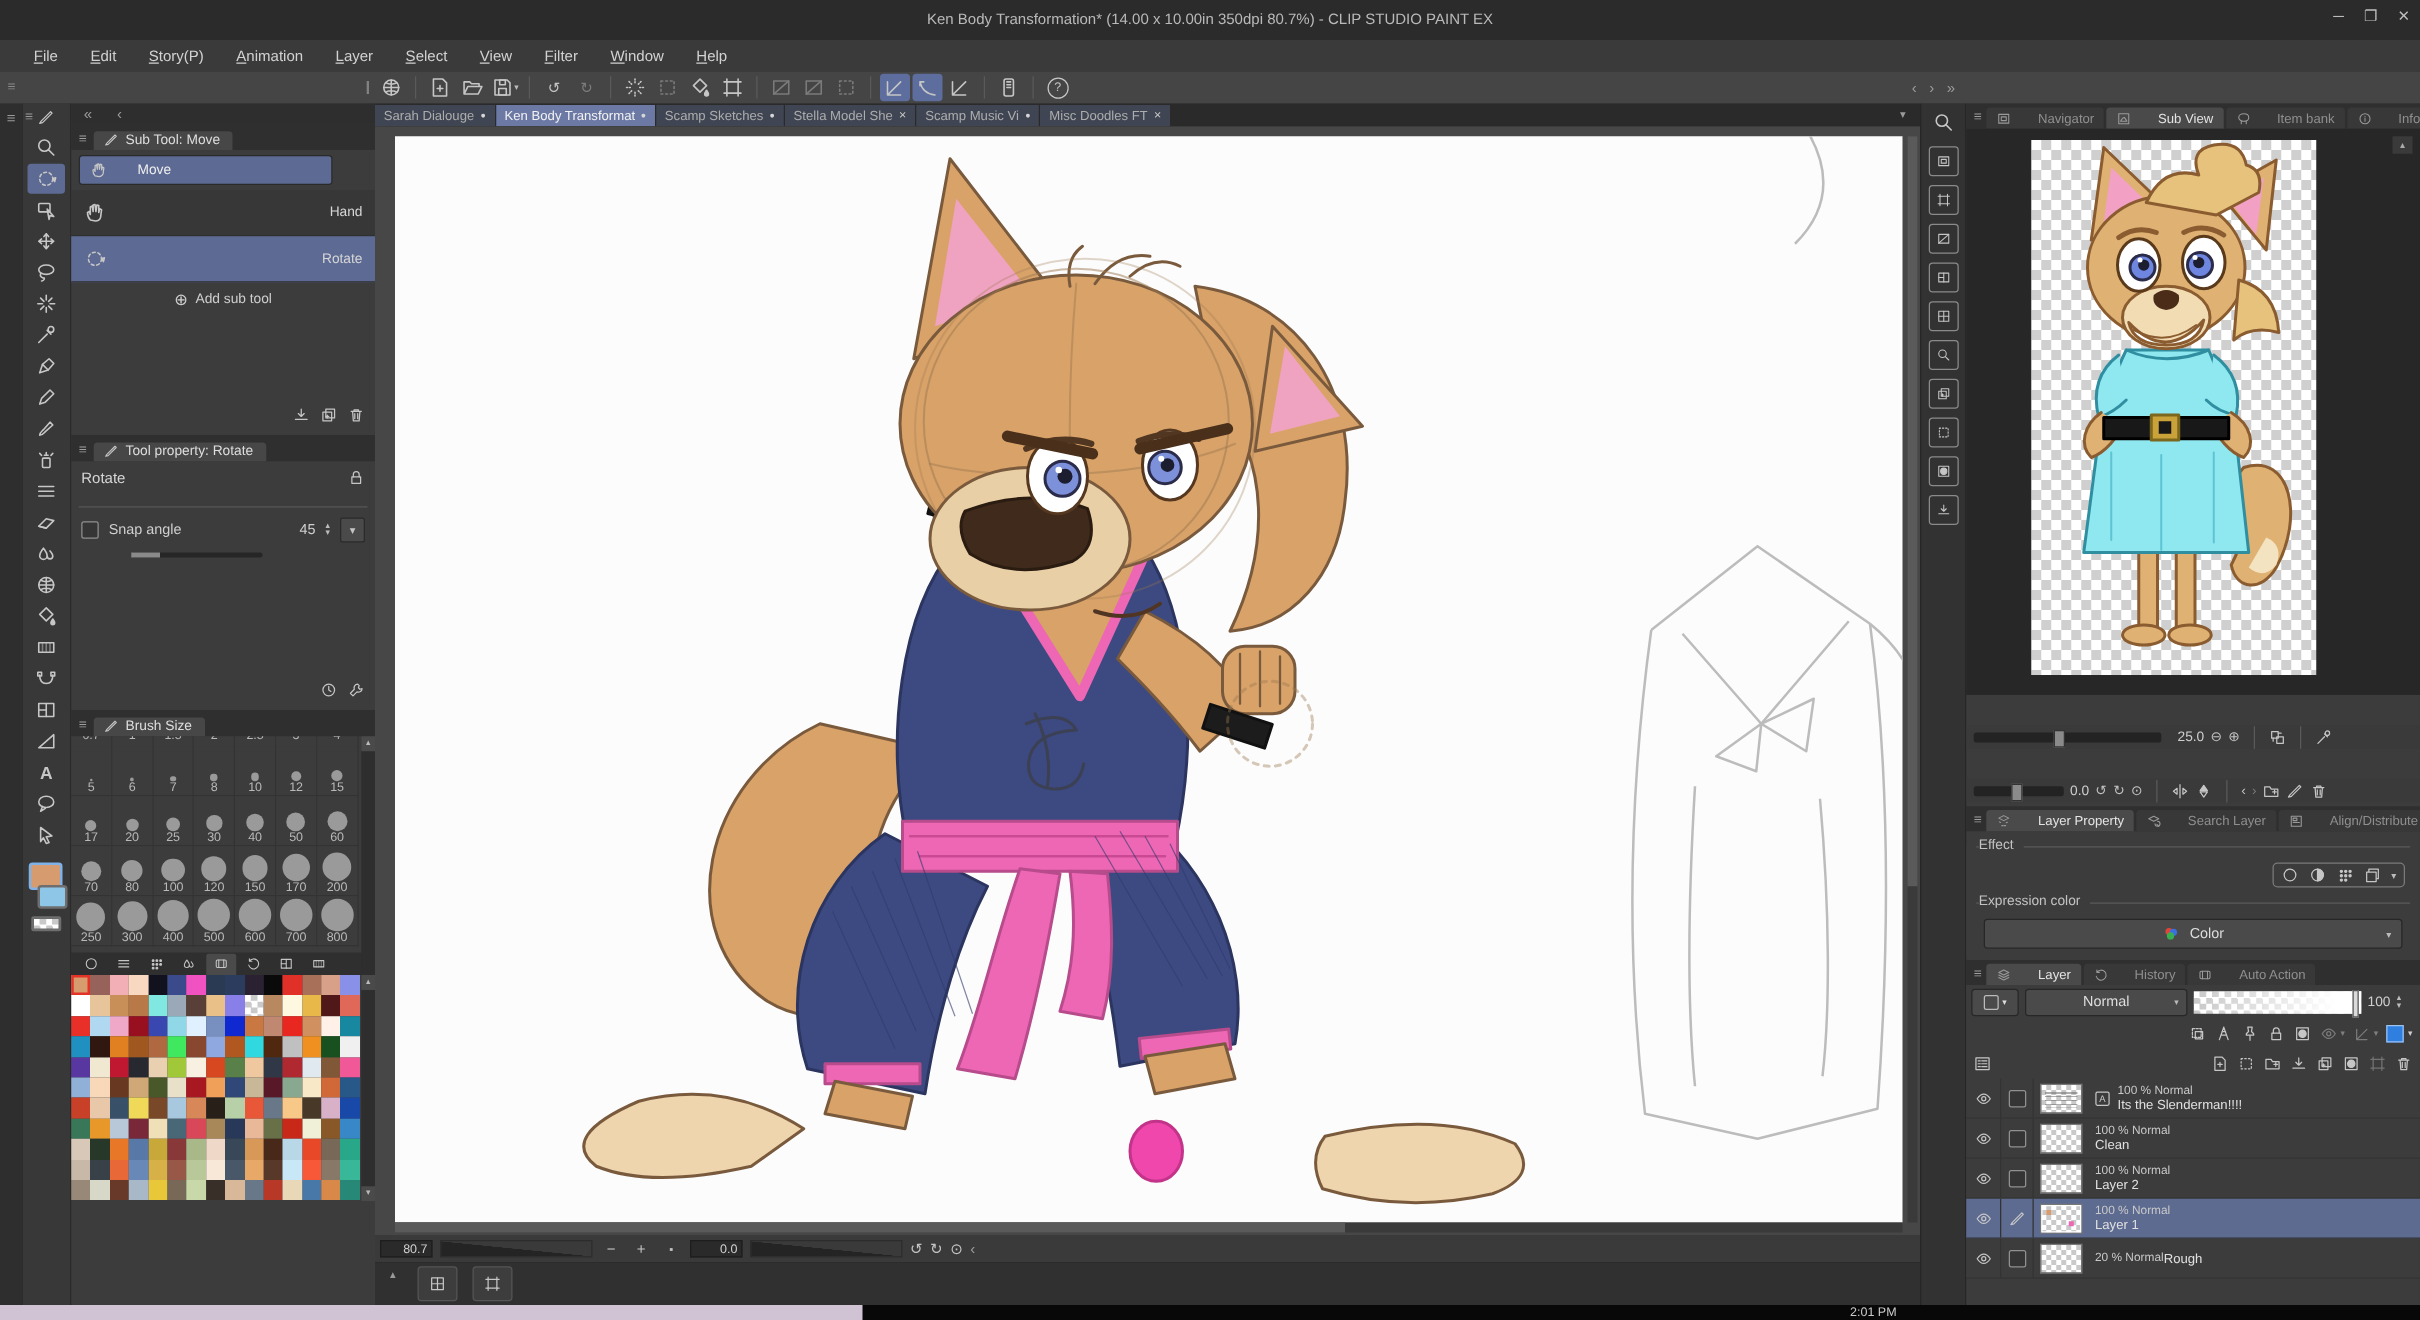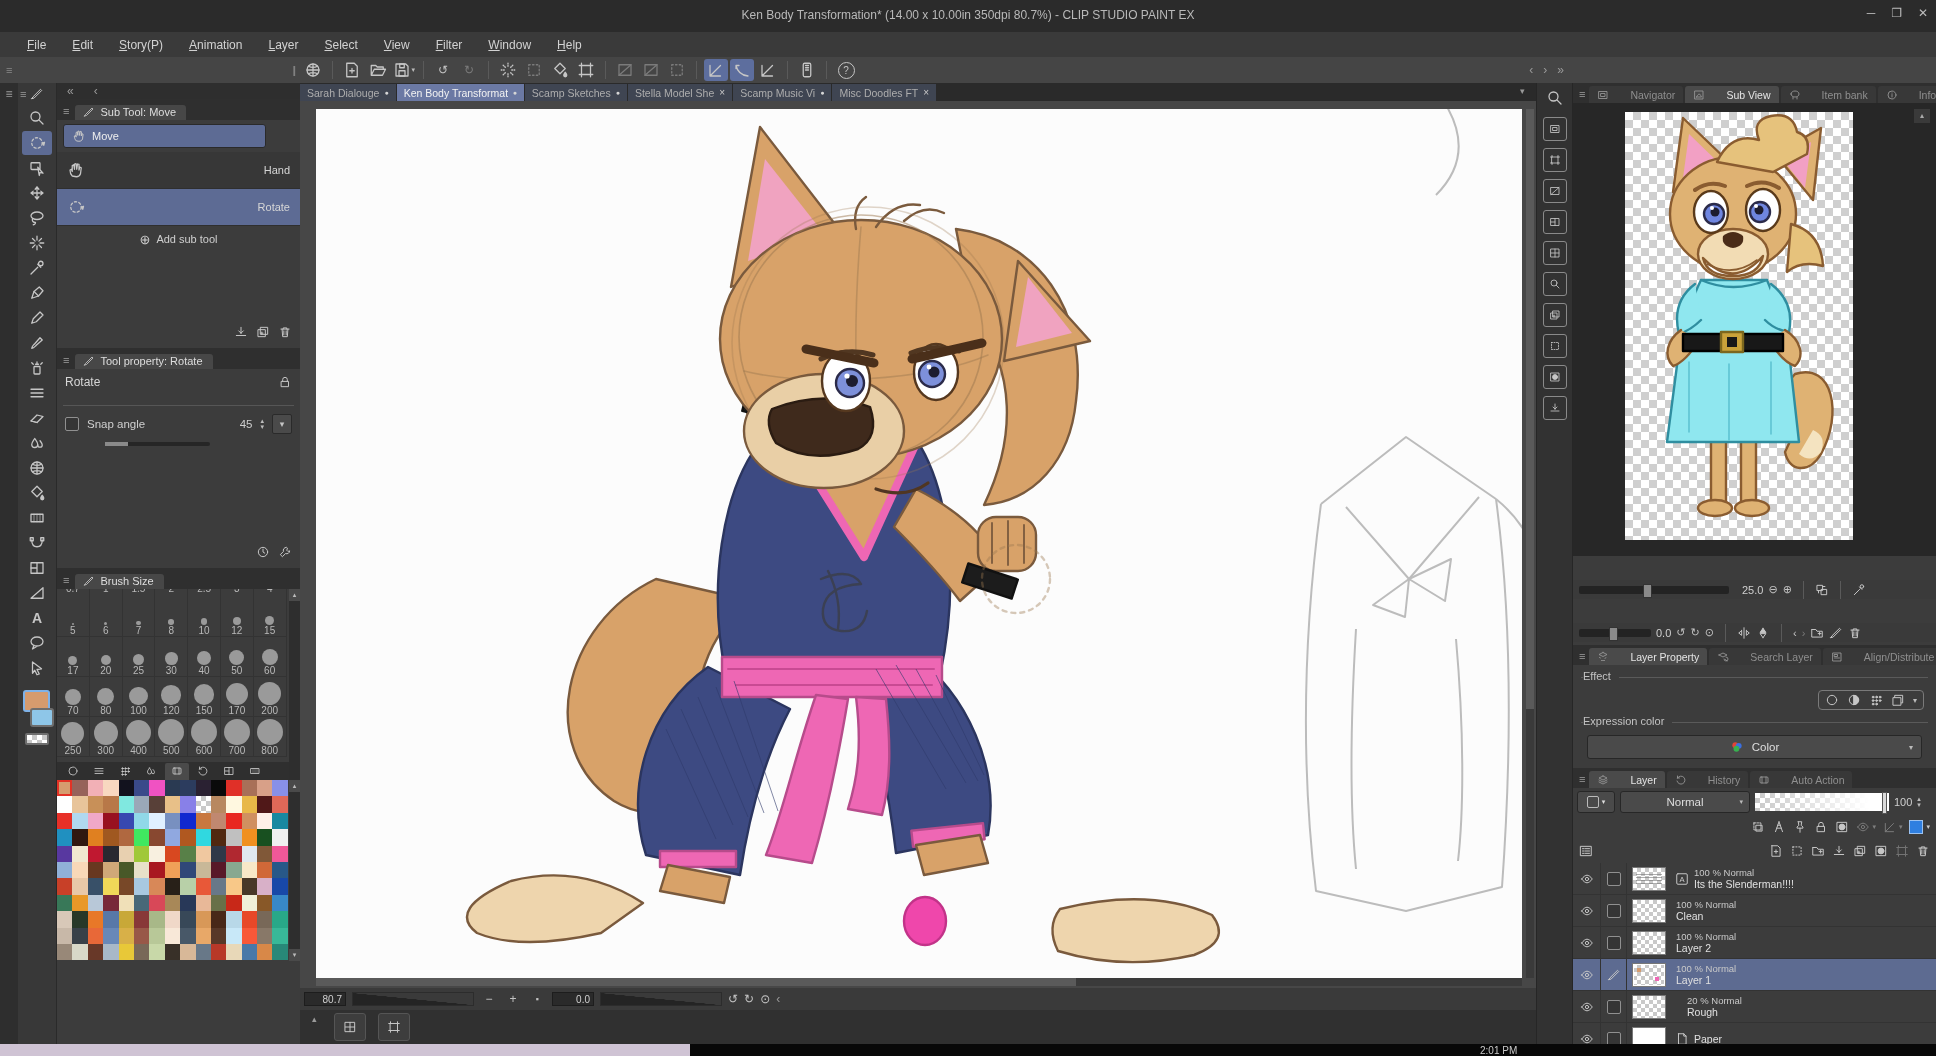--- a/index.html
+++ b/index.html
@@ -32,21 +32,21 @@
   .swatch{position:absolute;border:2px solid #6e6e6e;box-sizing:border-box;}
   .checker{background-image:conic-gradient(#c9c9c9 25%,#fff 0 50%,#c9c9c9 0 75%,#fff 0);background-size:10px 10px;}
   
   .leftpanel{left:56px;top:83px;width:244px;height:961px;background:#3c3c3c;border-left:1px solid #2a2a2a;box-sizing:border-box;}
   .phead{height:21px;background:#2f2f2f;display:flex;align-items:flex-end;}
   .phead .m{color:#9f9f9f;margin:0 6px 3px 6px;font-size:11px;}
   .chip{background:#474747;border-radius:3px 3px 0 0;padding:1px 10px 2px 8px;font-size:11px;color:#dedede;display:flex;align-items:center;gap:5px;}
   .lbl-r{margin-left:auto;padding-right:10px;color:#d6d6d6;font-size:11px;}
   .strow{height:36px;display:flex;align-items:center;background:#373737;border-bottom:1px solid #2f2f2f;}
   .strow.sel{background:#5d6b94;}
-  .grpbtn{margin:4px 34px 4px 6px;height:22px;background:#5d6b94;border:1px solid #2a2a2a;border-radius:3px;display:flex;align-items:center;gap:6px;padding:0 8px;color:#eee;font-size:11px;}
+  .grpbtn{margin:4px 34px 4px 6px;height:22px;background:#5d6b94;border:1px solid #2a2a2a;border-radius:3px;display:flex;align-items:center;gap:24px;padding:0 8px;color:#eee;font-size:11px;}
   .dotline{border-top:1px solid #565656;}
   .vbox{background:#2a2a2a;border:1px solid #1d1d1d;color:#d0d0d0;font-size:10px;display:flex;align-items:center;justify-content:flex-end;padding:0 3px;box-sizing:border-box;}
   .slider{height:4px;background:#262626;border-radius:2px;position:relative;}
   .slider .th{position:absolute;top:-3px;width:7px;height:10px;background:#8a8a8a;border:1px solid #333;}
   .stp{display:flex;flex-direction:column;font-size:7px;line-height:6px;color:#bdbdbd;}
   .ddb{width:18px;height:18px;background:#4a4a4a;border:1px solid #2a2a2a;border-radius:2px;display:flex;align-items:center;justify-content:center;color:#c5c5c5;font-size:9px;}
   
   .bcell{border-right:1px solid #333;border-bottom:1px solid #333;display:flex;flex-direction:column;align-items:center;justify-content:flex-end;color:#b9b9b9;font-size:10px;background:#3c3c3c;}
   .bdot{border-radius:50%;background:#9a9a9a;}
   .sb{background:#2e2e2e;position:absolute;width:11px;}
@@ -1663,43 +1663,23 @@
             <use href="#s-eye"></use>
           </svg>
         </span>
     <span class="lcell" style="width:26px;border-right:1px solid #333">
           <span class="cb"></span>
         </span>
     <span class="lcell" style="width:44px">
           <span class="lthumb" style=""></span>
         </span>
 
-    <span style="margin-left:16px;display:flex;flex-direction:column;justify-content:center">
+    <span style="margin-left:5px;display:flex;flex-direction:row;justify-content:center">
       <span class="linfo">20 % Normal</span>
       <span class="lname">Rough</span>
-    </span>
-  </div>
-      <div class="lrow">
-    <span class="lcell" style="width:28px;border-right:1px solid #333">
-          <svg class="sy sm">
-            <use href="#s-eye"></use>
-          </svg>
-        </span>
-    <span class="lcell" style="width:26px;border-right:1px solid #333">
-          <span class="cb"></span>
-        </span>
-    <span class="lcell" style="width:44px">
-          <span class="lthumb" style="background:#fff;"></span>
-        </span>
-    <svg class="sy sm" style="margin-left:4px">
-          <use href="#s-paper"></use>
-        </svg>
-    <span style="margin-left:5px;display:flex;flex-direction:column;justify-content:center">
-
-      <span class="lname">Paper</span>
     </span>
   </div>
     </div>
 </div>
 
 <div class="abs taskbar">
   <div style="position:absolute;left:0;top:0;width:690px;height:12px;background:#cfc3d4"></div>
   <span style="position:absolute;left:1480px;top:1px;color:#c9c9c9;font-size:10px">2:01 PM</span>
 </div>
 

